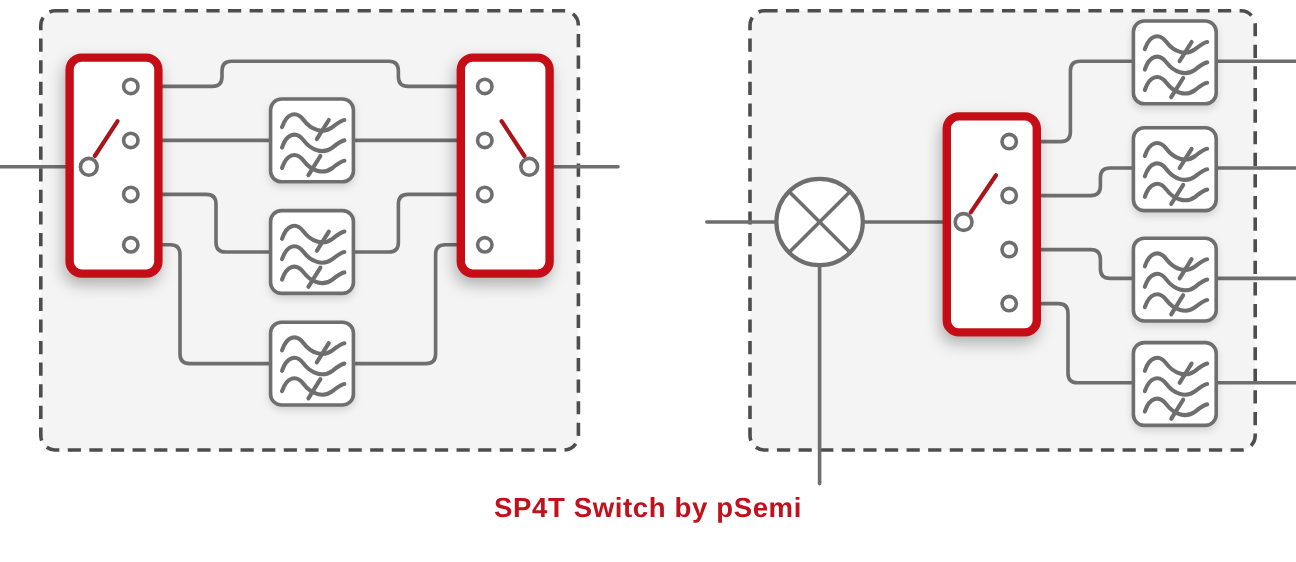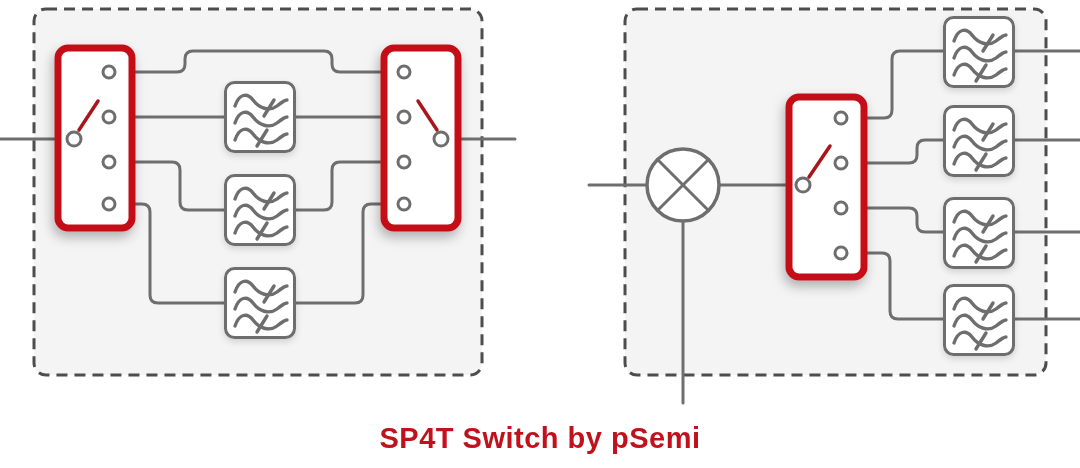--- a/index.html
+++ b/index.html
@@ -66,23 +66,23 @@
   .fwave{
     fill:none;
     stroke:var(--wire-gray);
     stroke-width:3.4;
     stroke-linecap:round;
   }
   .caption{
     position:absolute;
     left:0;
     right:0;
-    top:422px;
+    top:410px;
     text-align:center;
-    font-size:29px;
+    font-size:23px;
     font-weight:bold;
     color:var(--caption-red);
     letter-spacing:0.5px;
   }
 </style>
 </head>
 <body>
 
 <div class="stage">
 

